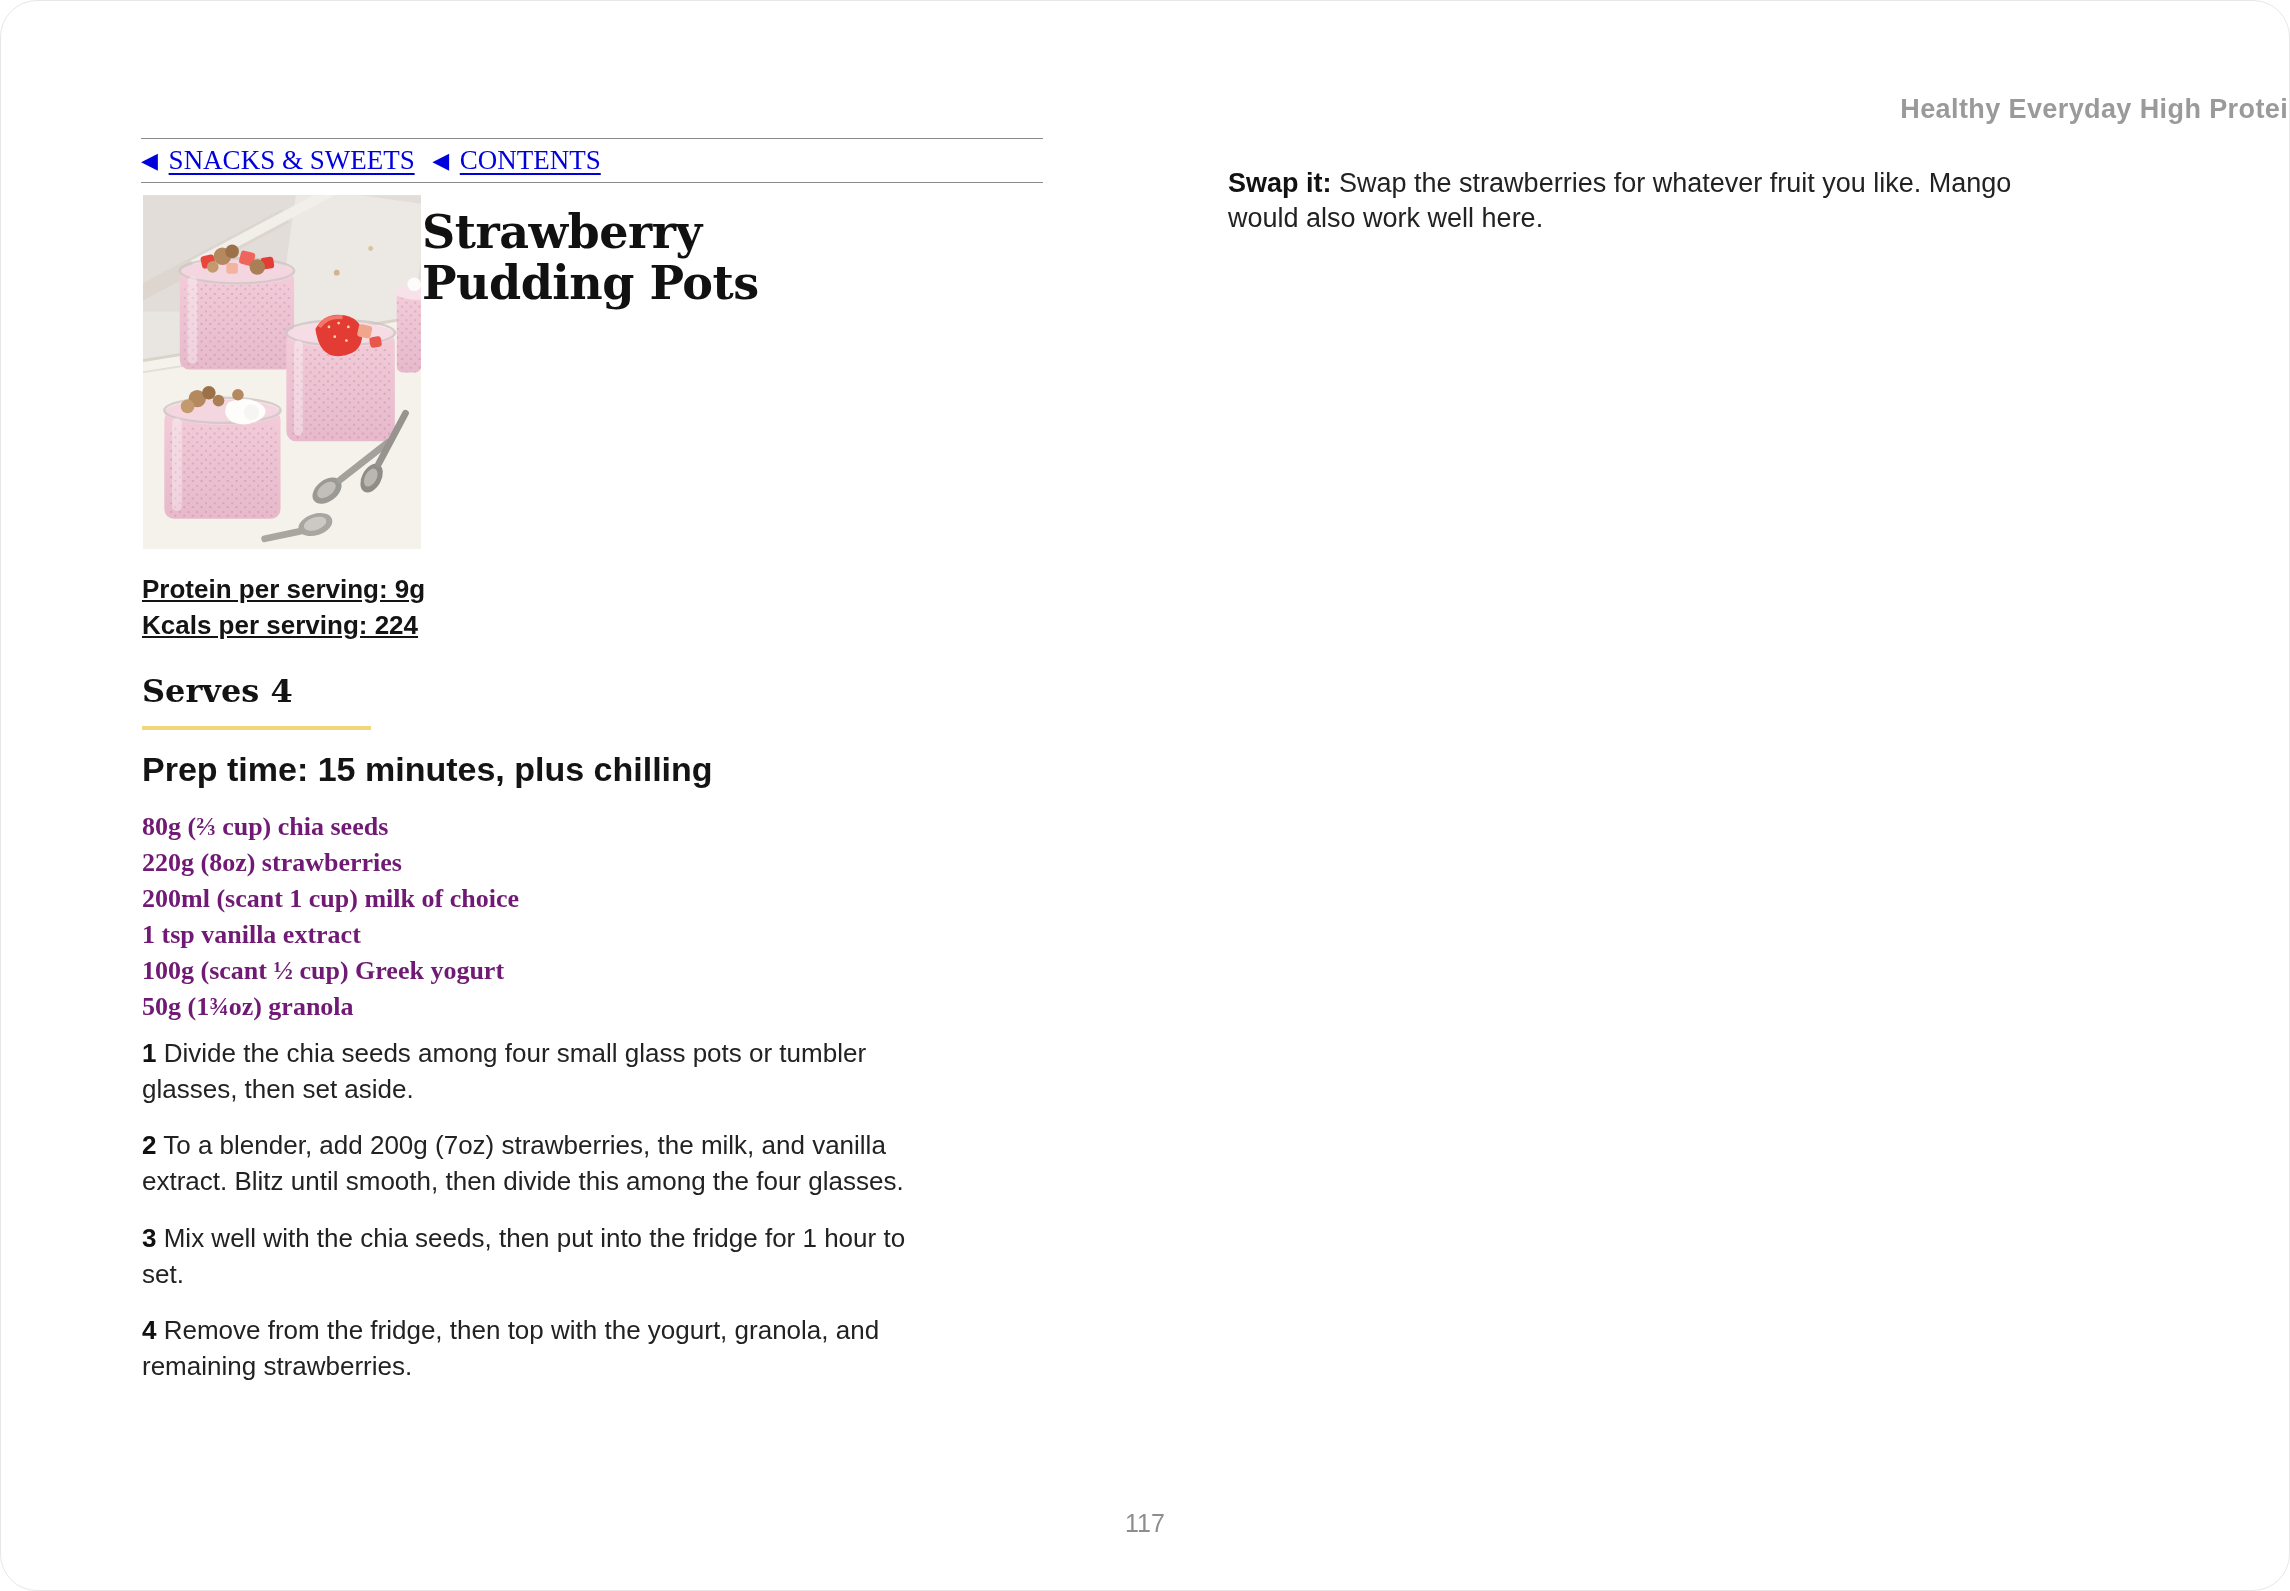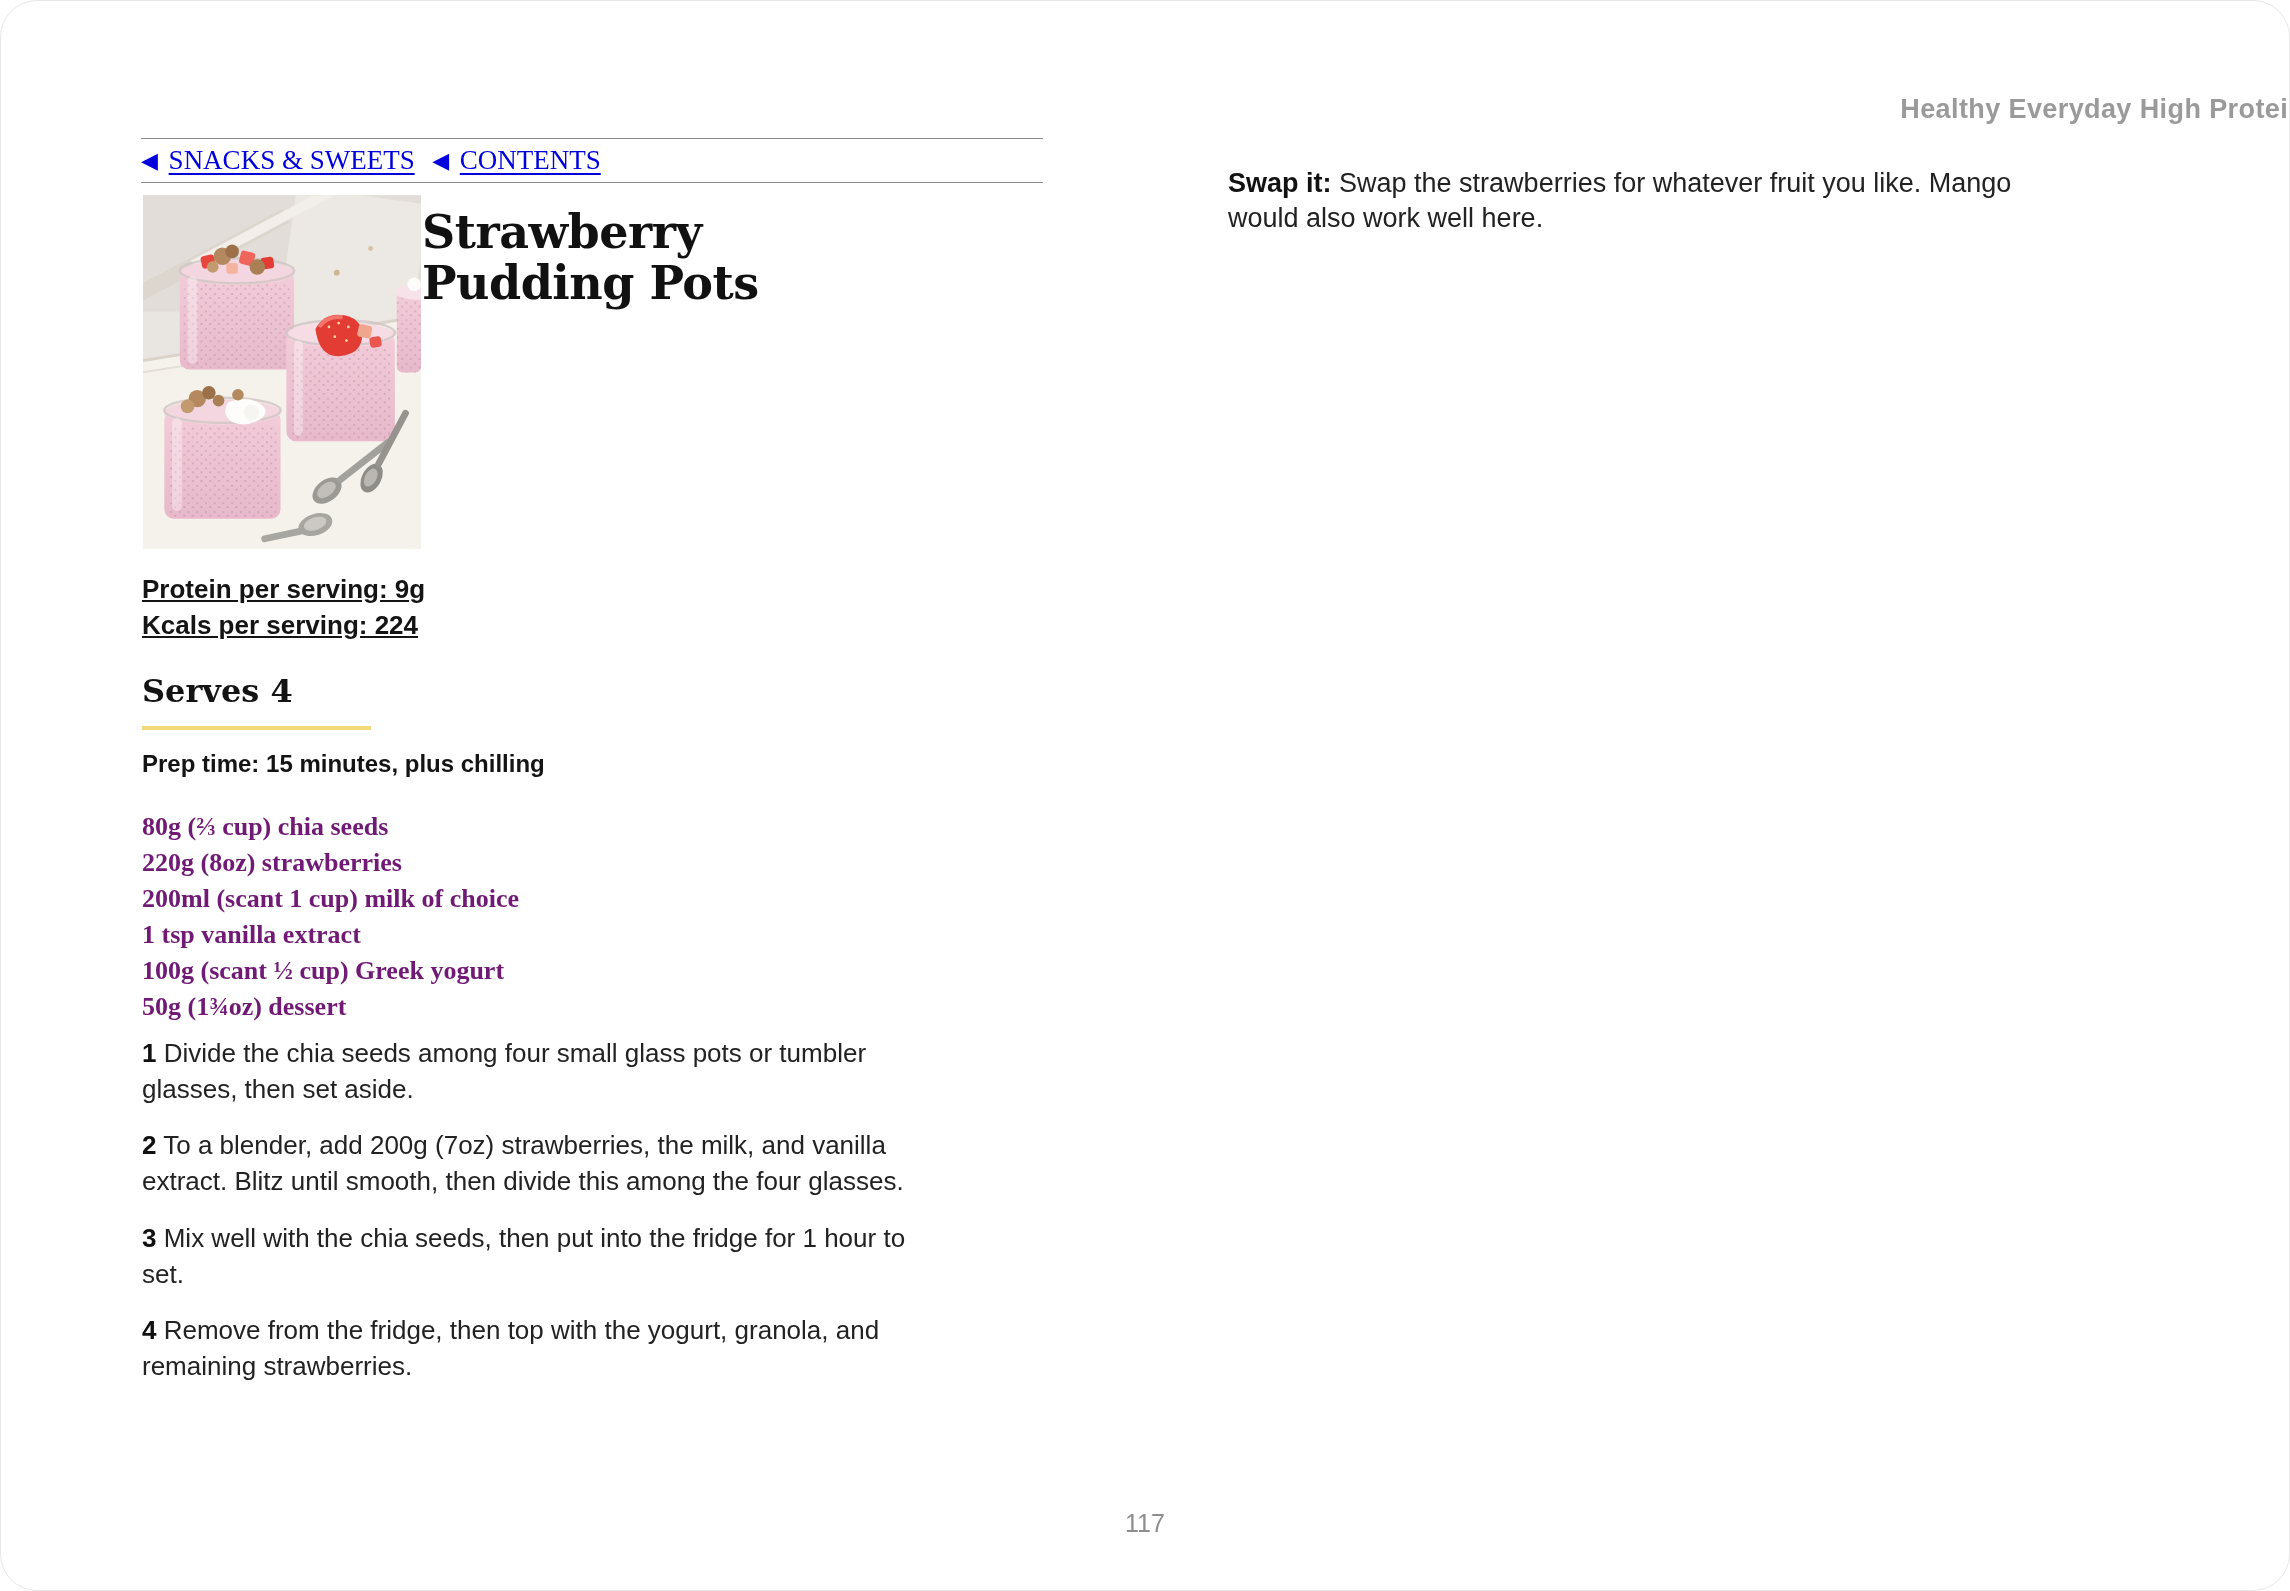--- a/index.html
+++ b/index.html
@@ -36,21 +36,21 @@
   }
   
   .info { position:absolute; left:141px; font-size:26px; font-weight:bold; color:#141414;text-decoration:underline; }
   .protein { top:573px; }
   .kcals   { top:609px; }
   .serves  {
     position:absolute; left:141px; top:671px; font-family:"DejaVu Serif", serif;
     font-weight:bold; font-size:32px; color:#131313;
   }
   .serves-rule { position:absolute; left:141px; top:725px; width:229px; height:3.9px; background:#f2d879; }
-  .prep { position:absolute; left:141px; top:749px; font-size:24px; font-weight:bold; color:#141414; }
+  .prep { position:absolute; left:141px; top:749px; font-size:34px; font-weight:bold; color:#141414; }
   
   .ingredients {
     position:absolute; left:141px; top:808px; margin:0; padding:0; list-style:none;
     font-size:26px; font-weight:bold; line-height:36px; color:#701a75;font-family:Liberation Serif, serif;
   }
   
   .steps { position:absolute; left:141px; top:1034px; width:776px; font-size:26px; line-height:36px; color:#222; }
   .steps p { margin:0 0 20.4px 0; }
   .steps b { color:#111; }
   
@@ -203,21 +203,21 @@
   <div class="serves-rule"></div>
 
   <div class="prep">Prep time: 15 minutes, plus chilling</div>
 
   <ul class="ingredients">
     <li>80g (⅔ cup) chia seeds</li>
     <li>220g (8oz) strawberries</li>
     <li>200ml (scant 1 cup) milk of choice</li>
     <li>1 tsp vanilla extract</li>
     <li>100g (scant ½ cup) Greek yogurt</li>
-    <li>50g (1¾oz) dessert</li>
+    <li>50g (1¾oz) granola</li>
   </ul>
 
   <div class="steps">
     <p><b>1</b> <span>Divide the chia seeds among four small glass pots or tumbler glasses, then set aside.</span></p>
     <p><b>2</b> <span>To a blender, add 200g (7oz) strawberries, the milk, and vanilla extract. Blitz until smooth, then divide this among the four glasses.</span></p>
     <p><b>3</b> <span>Mix well with the chia seeds, then put into the fridge for 1 hour to set.</span></p>
     <p><b>4</b> <span>Remove from the fridge, then top with the yogurt, granola, and remaining strawberries.</span></p>
   </div>
 
   <p class="tip"><b>Swap it:</b> <span>Swap the strawberries for whatever fruit you like. Mango would also work well here.</span></p>

